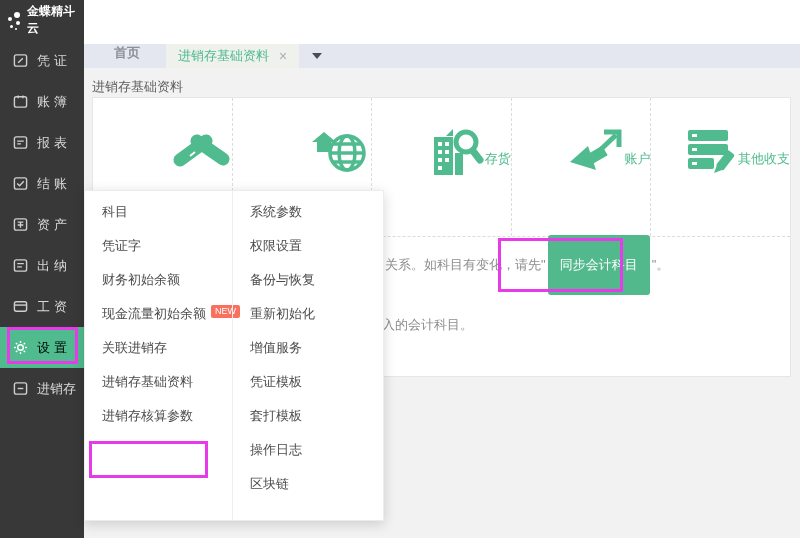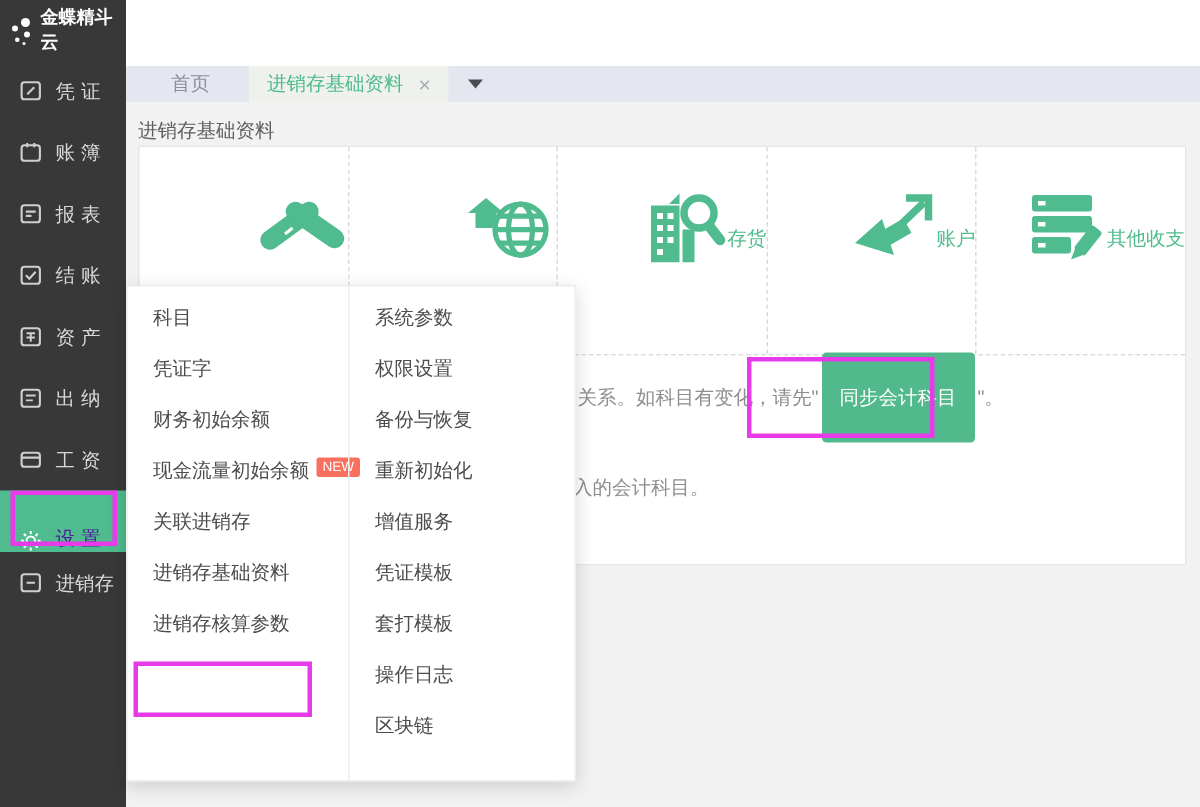--- a/index.html
+++ b/index.html
@@ -16,26 +16,26 @@
   .d1{width:6px;height:6px;left:8px;top:4px;}
   .d2{width:4px;height:4px;left:2px;top:9px;}
   .d3{width:4px;height:4px;left:10px;top:13px;}
   .d4{width:3px;height:3px;left:4px;top:17px;}
   .d5{width:2px;height:2px;left:9px;top:20px;}
   .nav-item{height:41px;display:flex;align-items:center;padding-left:13px;color:#d8d8d8;font-size:13px;cursor:pointer;}
   .nav-icon{width:15px;height:15px;margin-right:9px;color:#cfcfcf;flex:none;}
   .nav-icon svg{display:block;width:15px;height:15px;}
   .nav-label{letter-spacing:4px;white-space:nowrap;}
   .wide3 .nav-label{letter-spacing:0;}
-  .nav-item.active{background:#4fbb8e;color:#4c1d95;align-items:flex-end;}
+  .nav-item.active{background:#4fbb8e;color:#000000;}
   .nav-item.active .nav-icon{color:#fff;}
   
   .topbar-white{position:absolute;left:84px;top:0;right:0;height:44px;background:#ffffff;}
   .tabbar{position:absolute;left:84px;top:44px;right:0;height:24px;background:#e4e7ef;display:flex;align-items:stretch;}
-  .tab-home{margin-left:10px;padding:0 20px;font-size:13px;color:#8b909a;display:flex;align-items:center;cursor:pointer;}
+  .tab-home{margin-left:10px;padding:0 20px;font-size:13px;color:#8b909a;display:flex;cursor:pointer;font-weight:bold;}
   .tab-active{margin-left:6px;background:#eef1ec;display:flex;align-items:center;padding:0 12px;font-size:13px;color:#4fbb8e;cursor:pointer;}
   .tab-close{margin-left:10px;color:#a9aeb6;font-size:14px;line-height:1;cursor:pointer;}
   .tab-caret{align-self:center;margin-left:13px;width:0;height:0;border-left:5px solid transparent;border-right:5px solid transparent;border-top:6px solid #4a4d52;cursor:pointer;}
   
   .page-title{position:absolute;left:92px;top:78px;font-size:13px;color:#5f5f5f;}
   .panel{position:absolute;left:92px;top:97px;width:699px;height:280px;background:#fff;border:1px solid #e6e6e6;box-sizing:border-box;}
   .cards{display:flex;height:138px;border-bottom:1px dashed #dcdcdc;}
   .card{flex:1;display:flex;flex-direction:row;align-items:center;justify-content:flex-end;padding-bottom:18px;border-right:1px dashed #dcdcdc;cursor:pointer;}
   .card:last-child{border-right:none;}
   .card-icon{margin-bottom:14px;}

